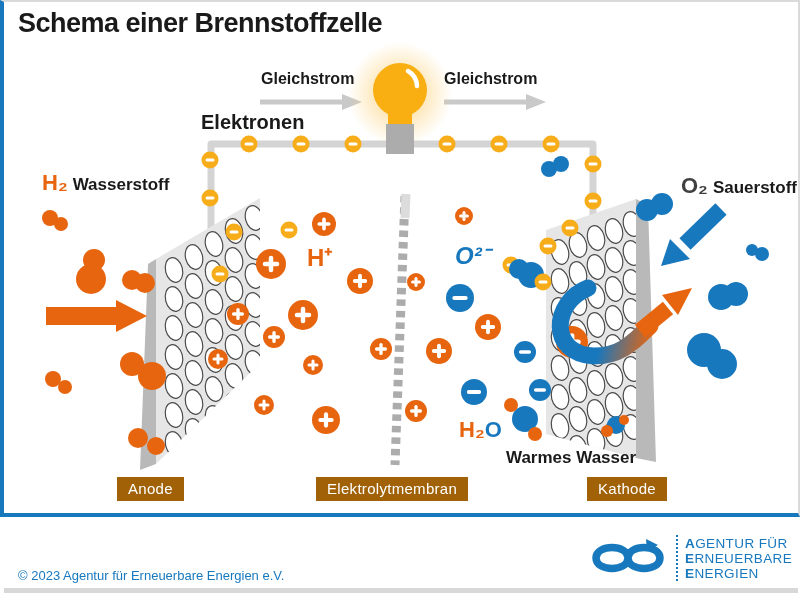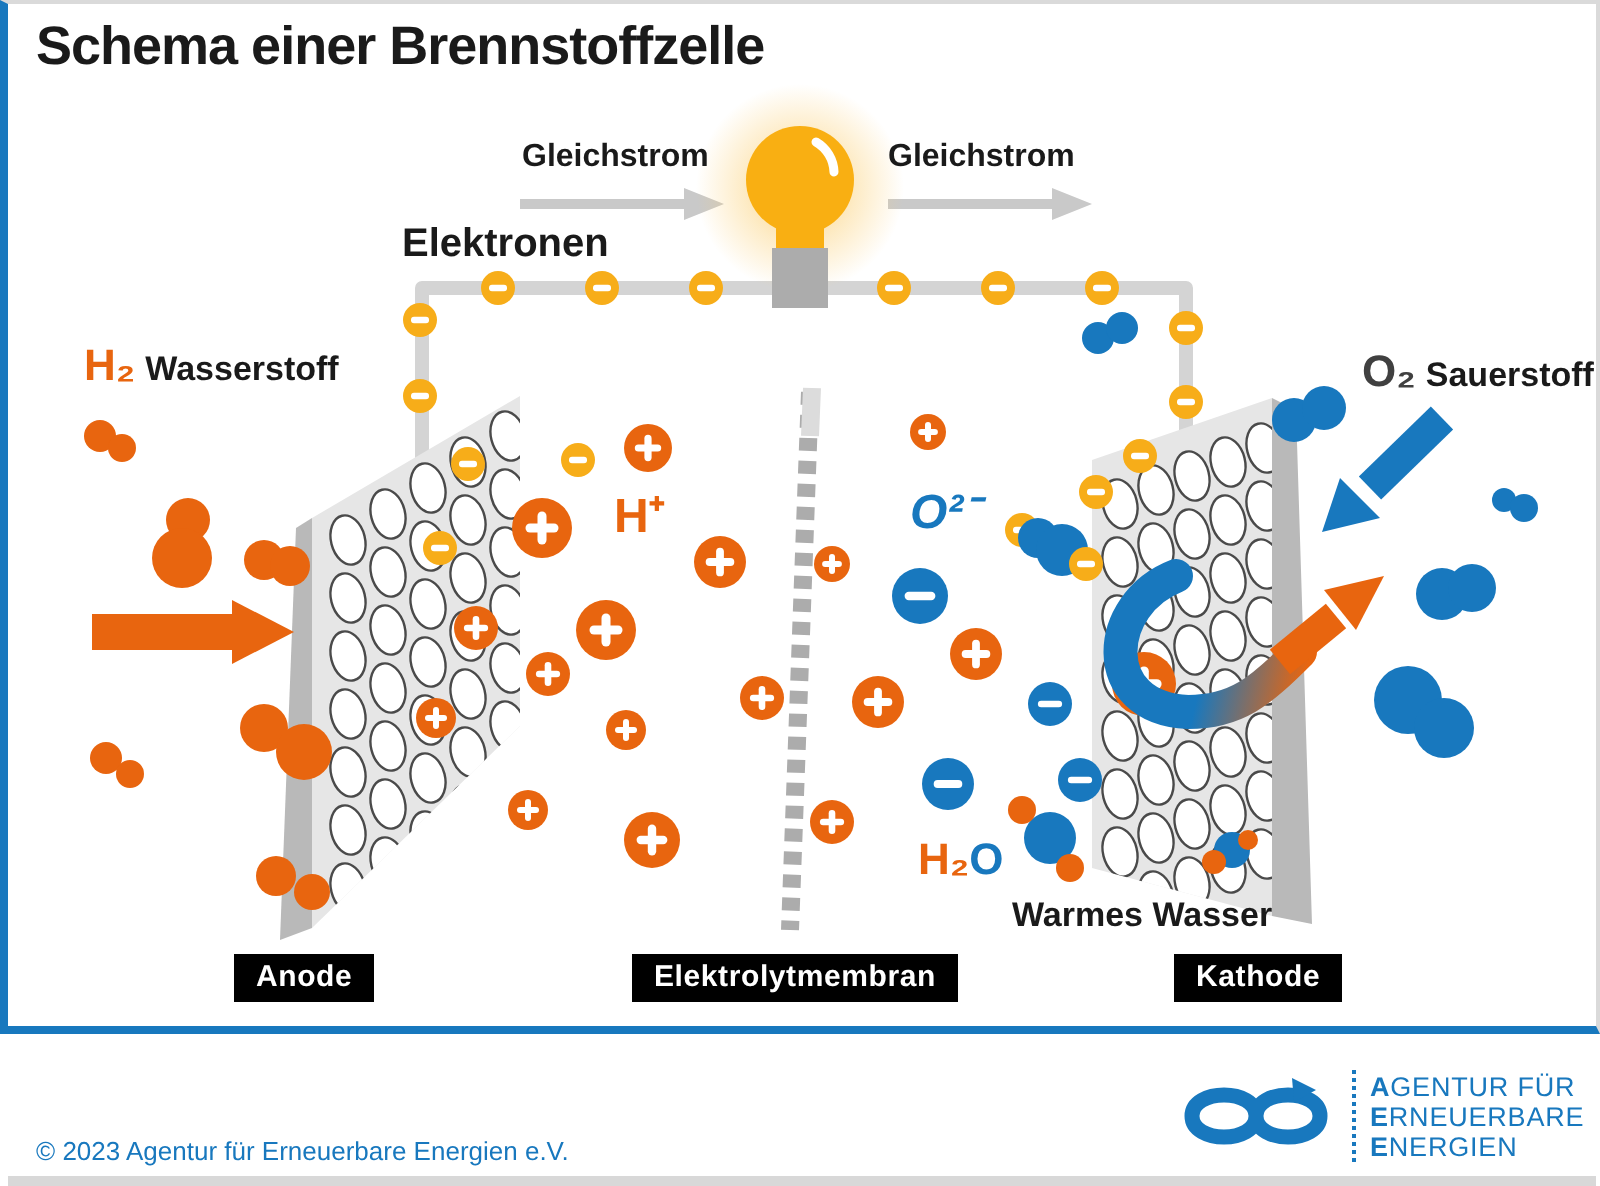--- a/index.html
+++ b/index.html
@@ -16,21 +16,21 @@
   .elektronen{left:197px;top:109px;font-size:20px;}
   .h2-label{left:38px;top:168px;font-size:17px;}
   .h2-label .sym{font-size:22px;color:#E8650F;margin-right:5px;}
   .o2-label{left:677px;top:171px;font-size:17px;}
   .o2-label .sym{font-size:22px;color:#404040;margin-right:5px;}
   .hplus{left:303px;top:238px;font-size:24px;color:#E8650F;}
   .o2minus{left:451px;top:236px;font-size:24px;color:#1878BE;font-style:italic;}
   .h2o{left:455px;top:415px;font-size:22px;}
   .h2o .h{color:#E8650F;} .h2o .o{color:#1878BE;}
   .warmes{left:454px;top:446px;font-size:17px;margin-left:48px;}
-  .tag{position:absolute;background:#000000;color:#fff;font-weight:bold;font-size:15px;
+  .tag{position:absolute;background:#a16207;color:#fff;font-weight:normal;font-size:15px;
        padding:3px 11px 4px 11px;letter-spacing:0.3px;}
   .tag-anode{left:113px;top:475px;}
   .tag-membran{left:312px;top:475px;}
   .tag-kathode{left:583px;top:475px;}
   .copyright{position:absolute;left:14px;top:566px;color:#1878BE;font-size:13px;font-weight:normal;}
   .logo{position:absolute;left:580px;top:531px;display:flex;align-items:center;}
   .logo-sep{width:0;height:46px;border-left:2px dotted #1878BE;margin:0 7px 0 4px;}
   .logo-text{color:#1878BE;font-size:13.5px;line-height:15px;letter-spacing:0.4px;font-weight:normal;}
   .logo-text b{font-weight:bold;}
 </style>

